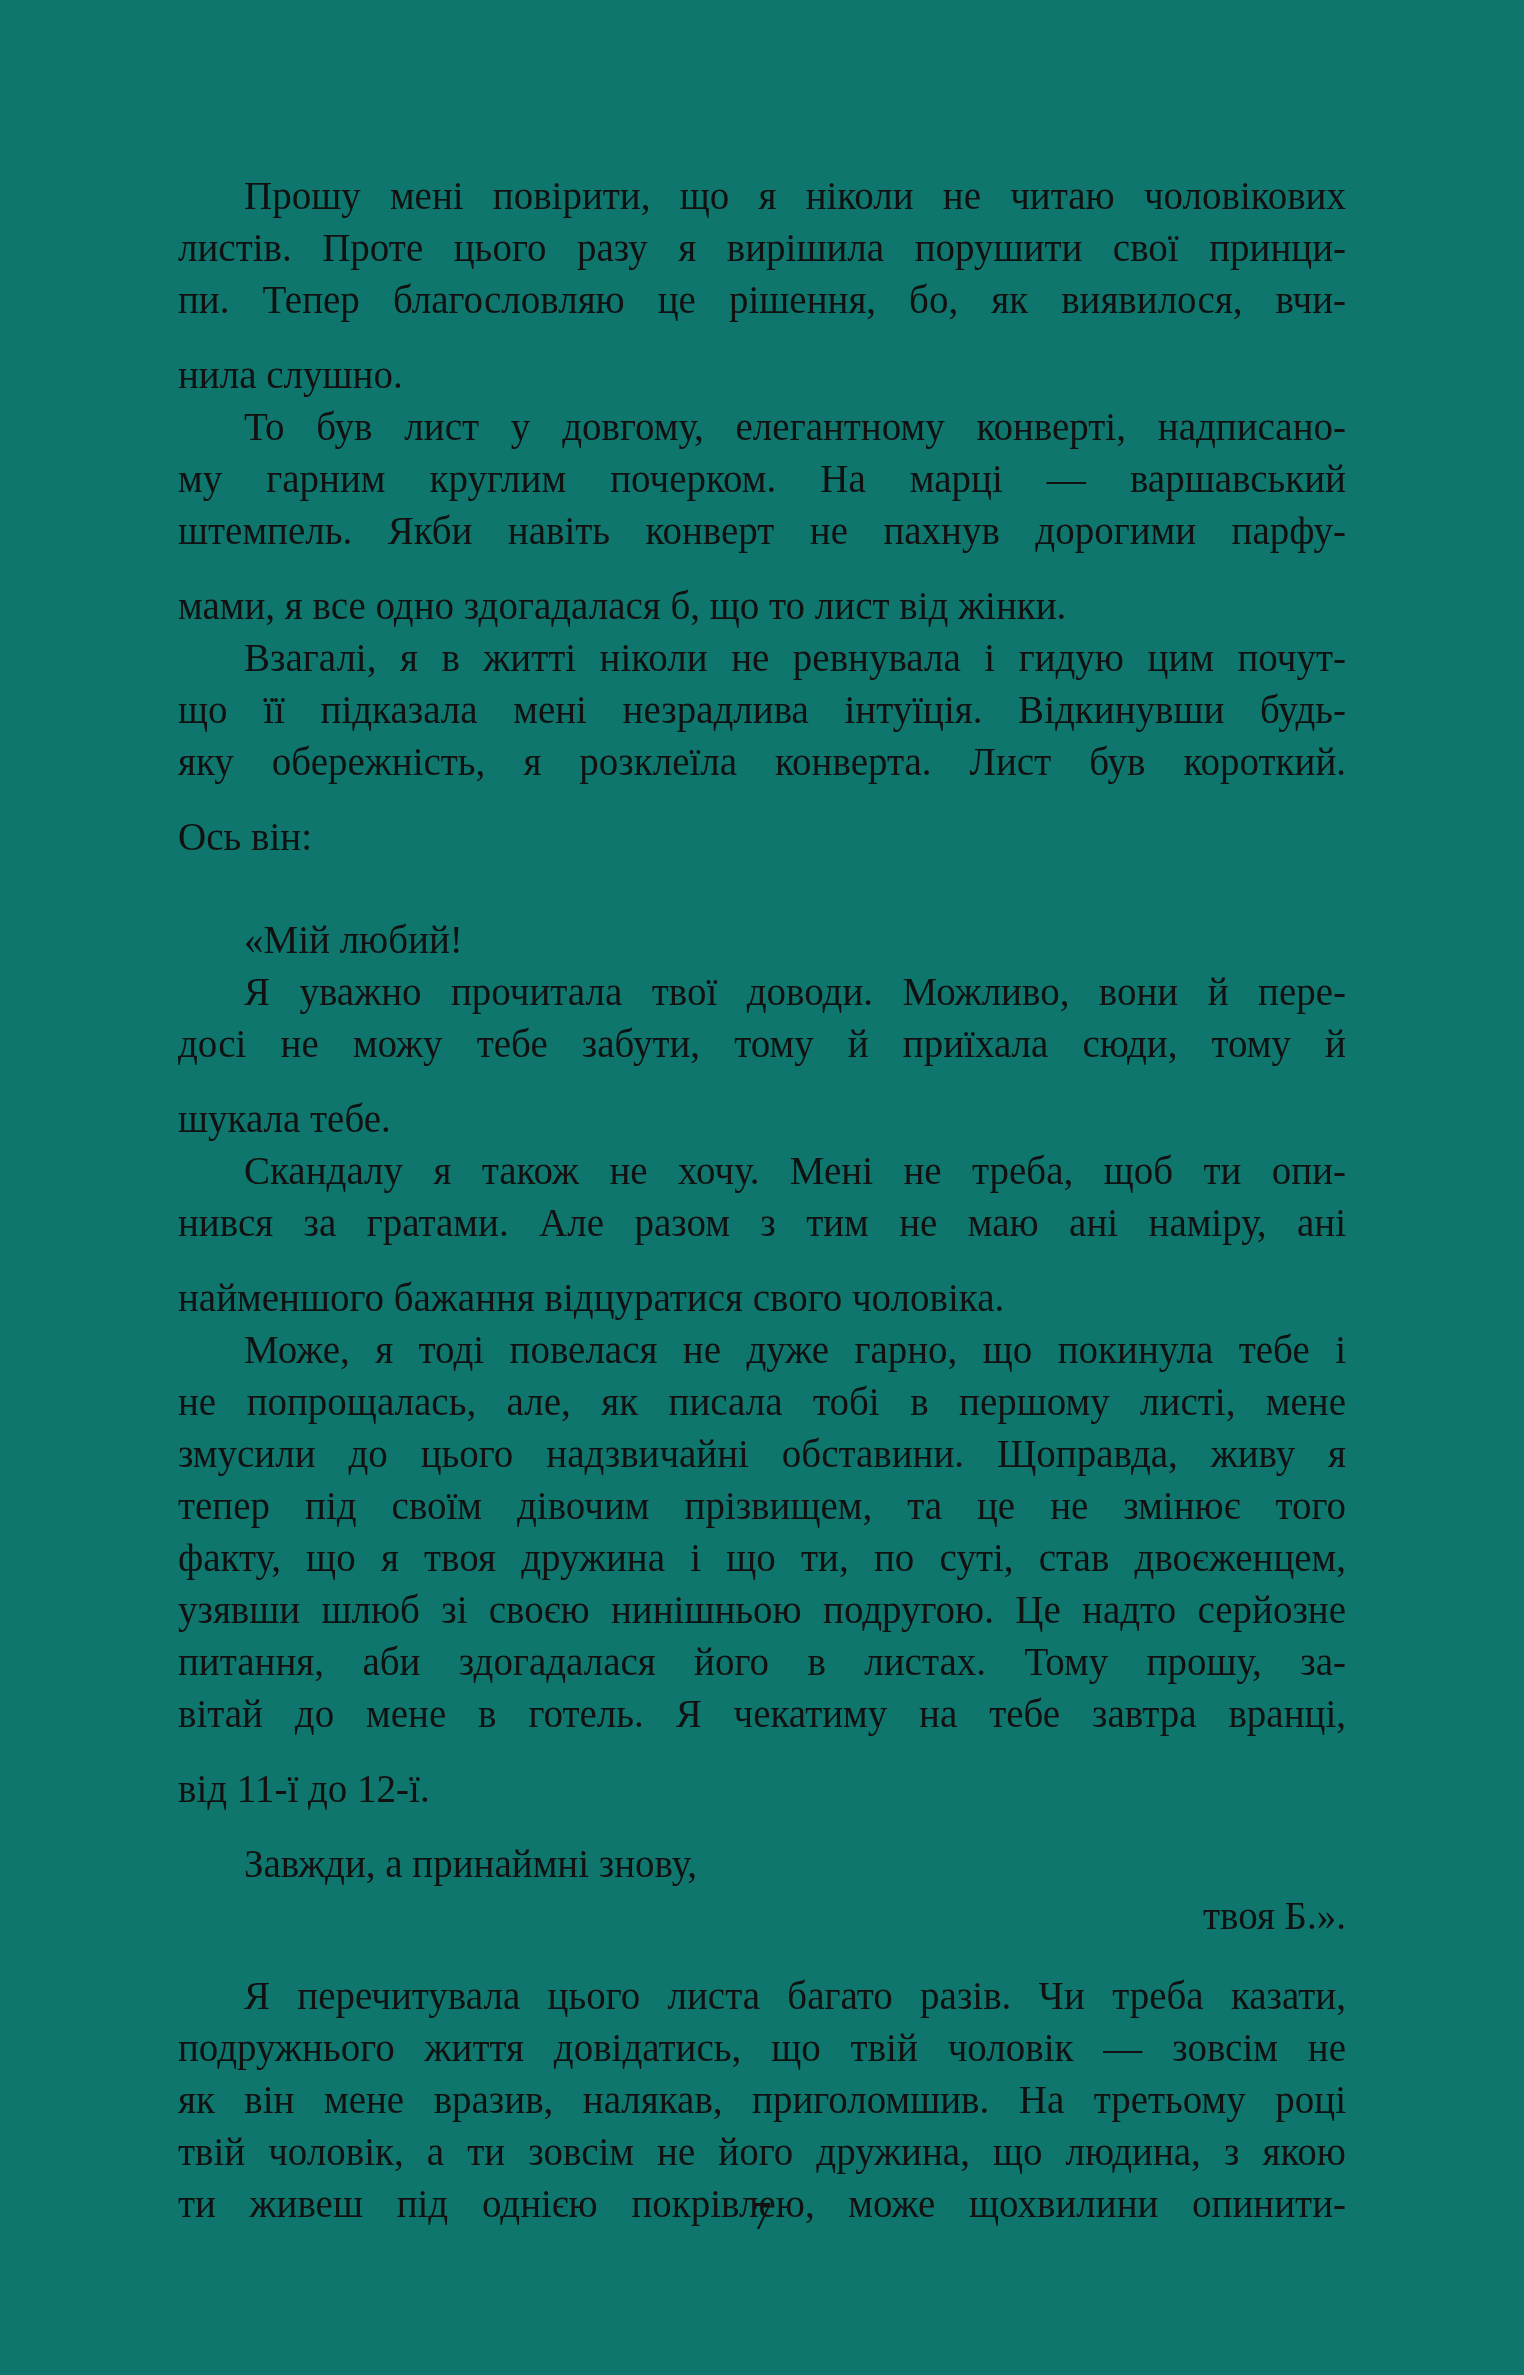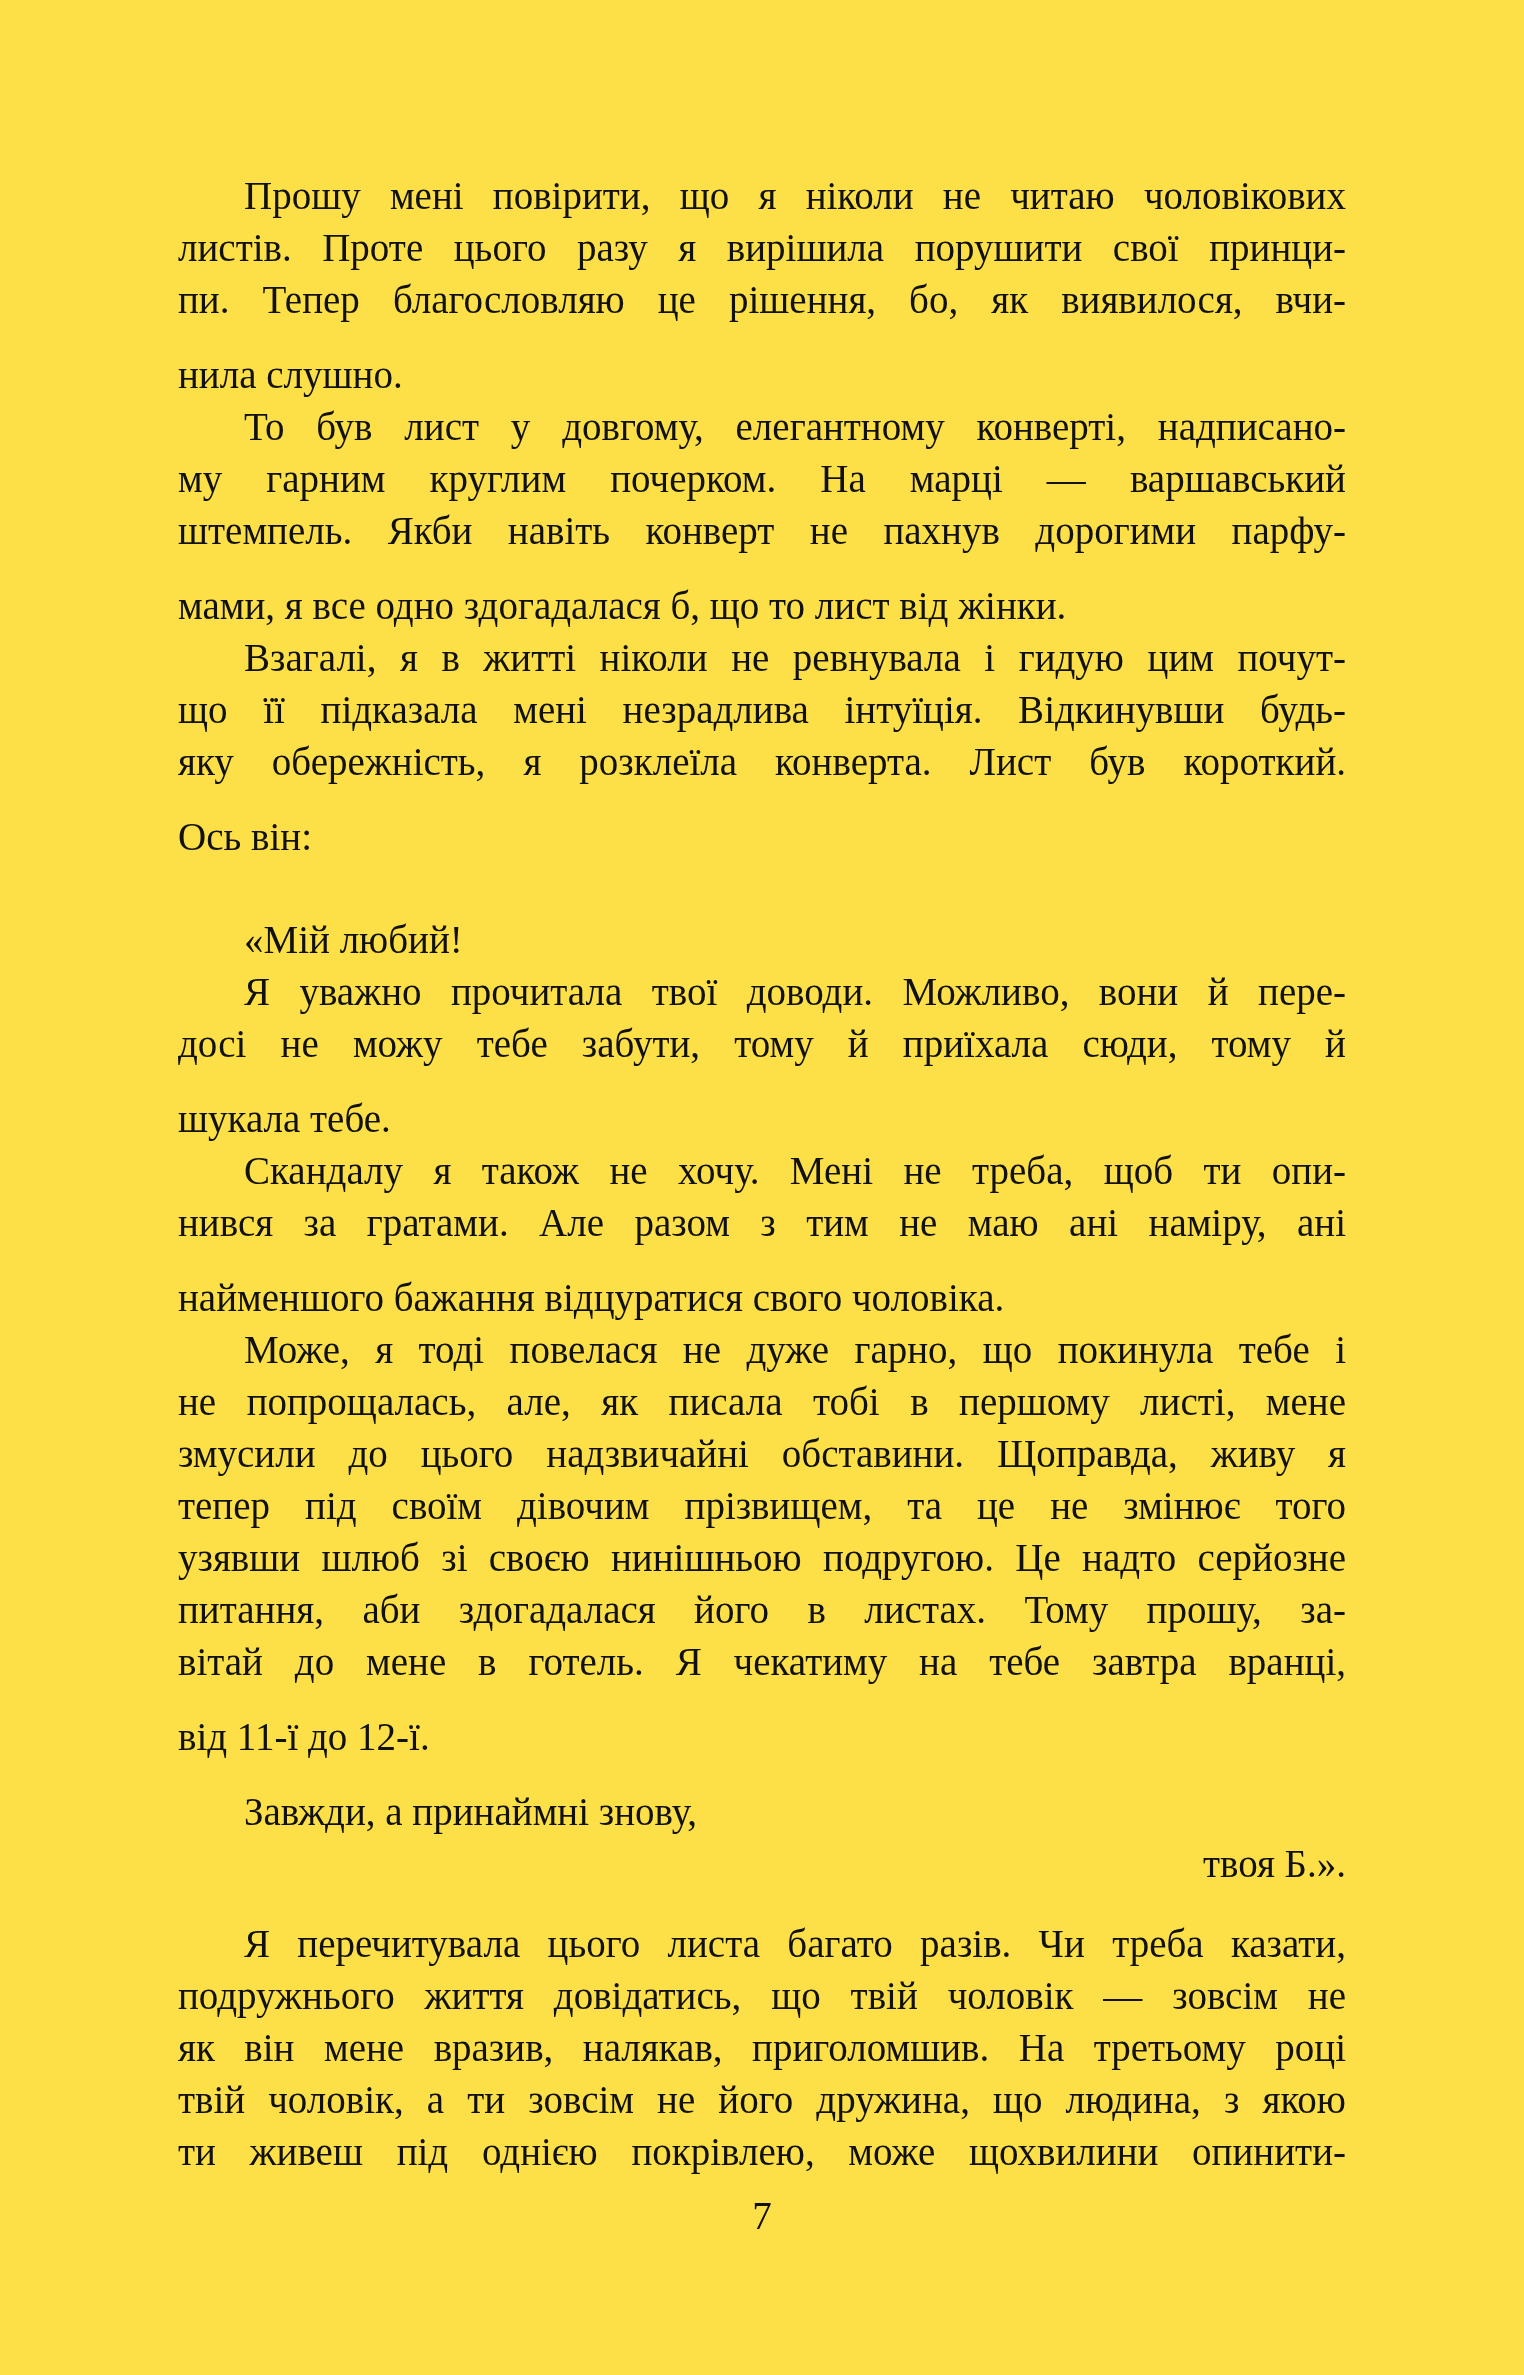--- a/index.html
+++ b/index.html
@@ -14,21 +14,21 @@
       overflow: hidden;
       font-family: "Liberation Serif", "DejaVu Serif", serif;
       color: #111111;
     }
     .page {
       position: absolute;
       left: 0;
       top: 0;
       width: 1524px;
       height: 2375px;
-      background: #fde047;
+      background: #0f766e;
     }
     .text-block {
       position: absolute;
       left: 178px;
       top: 170px;
       width: 1168px;
       font-size: 39px;
       line-height: 52px;
     }
     .line {
@@ -109,20 +109,21 @@
         <span class="line indent">Скандалу я також не хочу. Мені не треба, щоб ти опи-</span>
         <span class="line">нився за гратами. Але разом з тим не маю ані наміру, ані</span>
         <span class="line last">найменшого бажання відцуратися свого чоловіка.</span>
       </div>
 
       <div>
         <span class="line indent">Може, я тоді повелася не дуже гарно, що покинула тебе і</span>
         <span class="line">не попрощалась, але, як писала тобі в першому листі, мене</span>
         <span class="line">змусили до цього надзвичайні обставини. Щоправда, живу я</span>
         <span class="line">тепер під своїм дівочим прізвищем, та це не змінює того</span>
+        <span class="line">факту, що я твоя дружина і що ти, по суті, став двоєженцем,</span>
         <span class="line">узявши шлюб зі своєю нинішньою подругою. Це надто серйозне</span>
         <span class="line">питання, аби здогадалася його в листах. Тому прошу, за-</span>
         <span class="line">вітай до мене в готель. Я чекатиму на тебе завтра вранці,</span>
         <span class="line last">від 11-ї до 12-ї.</span>
       </div>
 
       <span class="line indent last">Завжди, а принаймні знову,</span>
       <span class="line right">твоя Б.».</span>
     </div>
 

